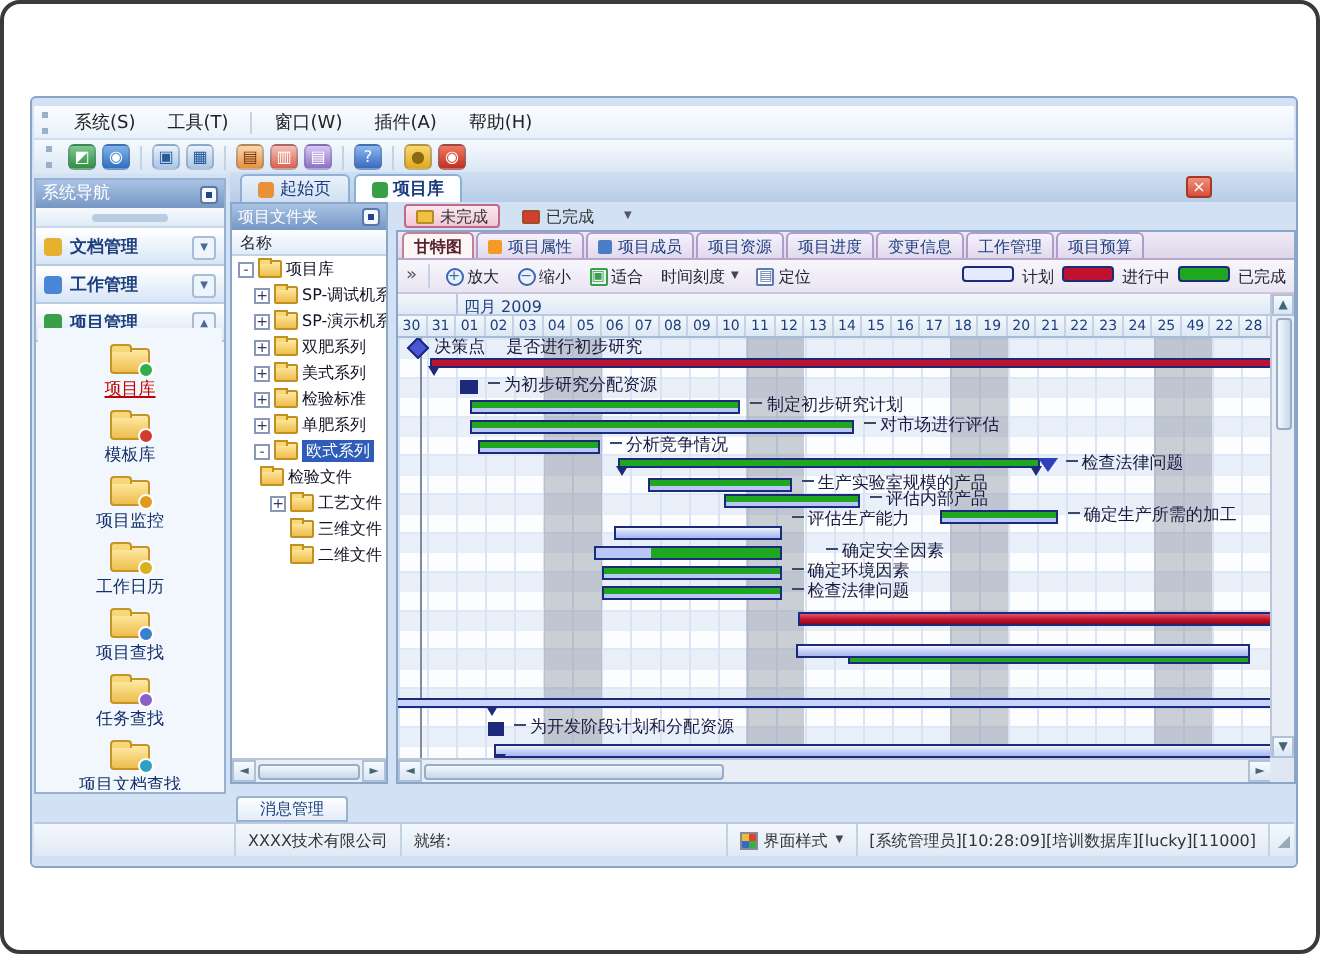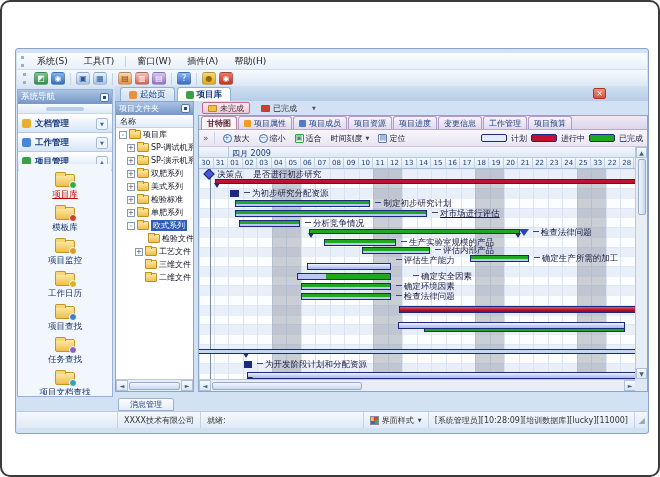--- a/index.html
+++ b/index.html
@@ -63,21 +63,21 @@
 .gtab{height:13px;padding:0 5px;display:flex;align-items:center;gap:3px;font-size:8px;color:#1e3f7e;background:linear-gradient(#f6f2fb,#e0d9ee);border:1px solid #b09cc8;border-bottom:none;border-radius:3px 3px 0 0;margin-right:1px;white-space:nowrap}
 .gtab.active{background:#fdf6f7;color:#5a2030;font-weight:bold;border-color:#c08098}
 .gt-icon{width:7px;height:7px;border-radius:1px}
 .gtool{position:absolute;left:0;top:14px;right:0;height:17px;display:flex;align-items:center;gap:3px;padding:0 4px;background:linear-gradient(#f8f6fc,#e9e4f2);border-bottom:1px solid #cfc4de;font-size:8px;color:#223}
 .gbtn{display:flex;align-items:center;gap:2px;padding:1px 3px;white-space:nowrap}
 .ticon{width:9px;height:9px;border-radius:50%;border:1px solid #3a66b0;color:#3a66b0;font-size:7px;line-height:7px;text-align:center;background:#eaf2fc;flex:none}
 .ticon.sq{border-radius:1px;border-color:#3aa048;color:#3aa048}
 .ticon.doc{border-radius:1px;border-color:#5a7ab0;background:#fff;color:#5a7ab0}
 .caret{font-size:5px;color:#445;margin-left:1px}
 .ov{color:#556;font-size:9px}
-.legend{margin-left:auto;display:flex;align-items:center;gap:4px}
+.legend{margin-left:auto;display:flex;align-items:flex-start;gap:4px}
 .lg-bar{width:26px;height:8px;border-radius:2px}
 .lg-lab{font-size:8px;color:#223}
 .month-row{position:absolute;left:0;top:31px;width:436px;height:11px;background:linear-gradient(#f2f6fb,#dfe9f5);border-bottom:1px solid #b9cbe2;font-size:8px;color:#1e3f7e}
 .month-div{position:absolute;left:29px;top:0;bottom:0;width:1px;background:#b9cbe2}
 .month-label{position:absolute;left:33px;top:1px;white-space:nowrap}
 .hdr-corner{position:absolute;right:0;top:31px;width:12px;height:22px;background:#dfe7f2;border-left:1px solid #bcc8da}
 .day-row{position:absolute;left:0;top:42px;width:436px;height:11px;display:flex;background:linear-gradient(#f4f8fc,#dce8f4);border-bottom:1px solid #a8bcd6;font-size:7px;color:#1e3f7e}
 .day-cell{width:14.53px;flex:none;text-align:center;line-height:10px;border-right:1px solid #c3d2e4}
 .canvas{position:absolute;left:0;top:53px;width:436px;height:210px;overflow:hidden;background-color:#fcfdff;background-image:repeating-linear-gradient(180deg,rgba(214,226,244,.5) 0 9.7px,rgba(255,255,255,0) 9.7px 19.4px),repeating-linear-gradient(90deg,#dbe4f2 0 1px,rgba(0,0,0,0) 1px 14.53px),repeating-linear-gradient(180deg,#e8eef8 0 1px,rgba(0,0,0,0) 1px 9.7px)}
 .wkband{position:absolute;top:0;bottom:0;background:rgba(128,136,150,.4)}
@@ -262,21 +262,21 @@
         <div class="tree-row" style="padding-left: 11px;">
           <span class="exp">+</span>
           <span class="tfold"></span>
           <span class="lbl">单肥系列</span>
         </div>
         <div class="tree-row sel" style="padding-left: 11px;">
           <span class="exp">-</span>
           <span class="tfold"></span>
           <span class="lbl">欧式系列</span>
         </div>
-        <div class="tree-row" style="padding-left: 22px;">
+        <div class="tree-row" style="padding-left: 4px;">
           <span class="exp-sp"></span>
           <span class="tfold"></span>
           <span class="lbl">检验文件</span>
         </div>
         <div class="tree-row" style="padding-left: 19px;">
           <span class="exp">+</span>
           <span class="tfold"></span>
           <span class="lbl">工艺文件</span>
         </div>
         <div class="tree-row" style="padding-left: 19px;">
@@ -395,21 +395,21 @@
         <span class="day-cell">16</span>
         <span class="day-cell">17</span>
         <span class="day-cell">18</span>
         <span class="day-cell">19</span>
         <span class="day-cell">20</span>
         <span class="day-cell">21</span>
         <span class="day-cell">22</span>
         <span class="day-cell">23</span>
         <span class="day-cell">24</span>
         <span class="day-cell">25</span>
-        <span class="day-cell">33</span>
+        <span class="day-cell">49</span>
         <span class="day-cell">22</span>
         <span class="day-cell">28</span>
       </div>
     <div class="hdr-corner"></div>
     <div class="canvas" id="canvas">
         <div class="wkband" style="left: 72.65px; width: 29.06px;"></div>
         <div class="wkband" style="left: 174.36px; width: 29.06px;"></div>
         <div class="wkband" style="left: 276.07px; width: 29.06px;"></div>
         <div class="wkband" style="left: 377.78px; width: 29.06px;"></div>
         <div class="todayline" style="left: 11.0428px;"></div>
@@ -418,21 +418,21 @@
         <span class="bar-note" style="left: 54.171px; top: 1px; text-align: center;">是否进行初步研究</span>
         <div class="gsum" style="left: 15.983px; width: 424.276px; top: 10px; background: rgb(27, 42, 122);">
           <div class="fillin" style="background: rgb(192, 18, 46);"></div>
           <div class="cap" style="border-top: 5px solid rgb(27, 42, 122); left: -1px; top: 4px;"></div>
         </div>
         <div class="gbar" style="left: 30.513px; width: 9.4445px; top: 21px; background: rgb(27, 42, 122); border: 1px solid rgb(27, 42, 122);"></div>
         <span class="bar-label" style="left: 44.9575px; top: 20px;">为初步研究分配资源</span>
         <div class="gbar" style="left: 36.325px; width: 135.129px; top: 31px; border: 1px solid rgb(27, 42, 122); background: linear-gradient(rgb(31, 168, 31) 0px, rgb(31, 168, 31) 58%, rgb(185, 198, 246) 58%);"></div>
         <span class="bar-label" style="left: 176.454px; top: 30px;">制定初步研究计划</span>
         <div class="gbar" style="left: 36.325px; width: 191.796px; top: 41px; border: 1px solid rgb(27, 42, 122); background: linear-gradient(rgb(31, 168, 31) 0px, rgb(31, 168, 31) 58%, rgb(185, 198, 246) 58%);"></div>
-        <span class="bar-label" style="left: 233.121px; top: 40px; text-decoration: underline;">对市场进行评估</span>
+        <span class="bar-label" style="left: 233.121px; top: 40px;">对市场进行评估</span>
         <div class="gbar" style="left: 39.9575px; width: 61.026px; top: 51px; border: 1px solid rgb(27, 42, 122); background: linear-gradient(rgb(31, 168, 31) 0px, rgb(31, 168, 31) 58%, rgb(185, 198, 246) 58%);"></div>
         <span class="bar-label" style="left: 105.983px; top: 50px;">分析竞争情况</span>
         <div class="gsum" style="left: 110.428px; width: 210.685px; top: 60px; background: rgb(27, 42, 122);">
           <div class="fillin" style="background: rgb(31, 168, 31);"></div>
           <div class="cap" style="border-top: 5px solid rgb(27, 42, 122); left: -1px; top: 4px;"></div>
           <div class="cap" style="border-top: 5px solid rgb(27, 42, 122); right: -1px; top: 4px;"></div>
         </div>
         <div class="gtri" style="left: 319.745px; top: 60px; border-top: 7px solid rgb(48, 64, 184);"></div>
         <span class="bar-label" style="left: 333.745px; top: 59px;">检查法律问题</span>
         <div class="gbar" style="left: 124.958px; width: 71.9235px; top: 70px; border: 1px solid rgb(27, 42, 122); background: linear-gradient(rgb(31, 168, 31) 0px, rgb(31, 168, 31) 58%, rgb(185, 198, 246) 58%);"></div>

